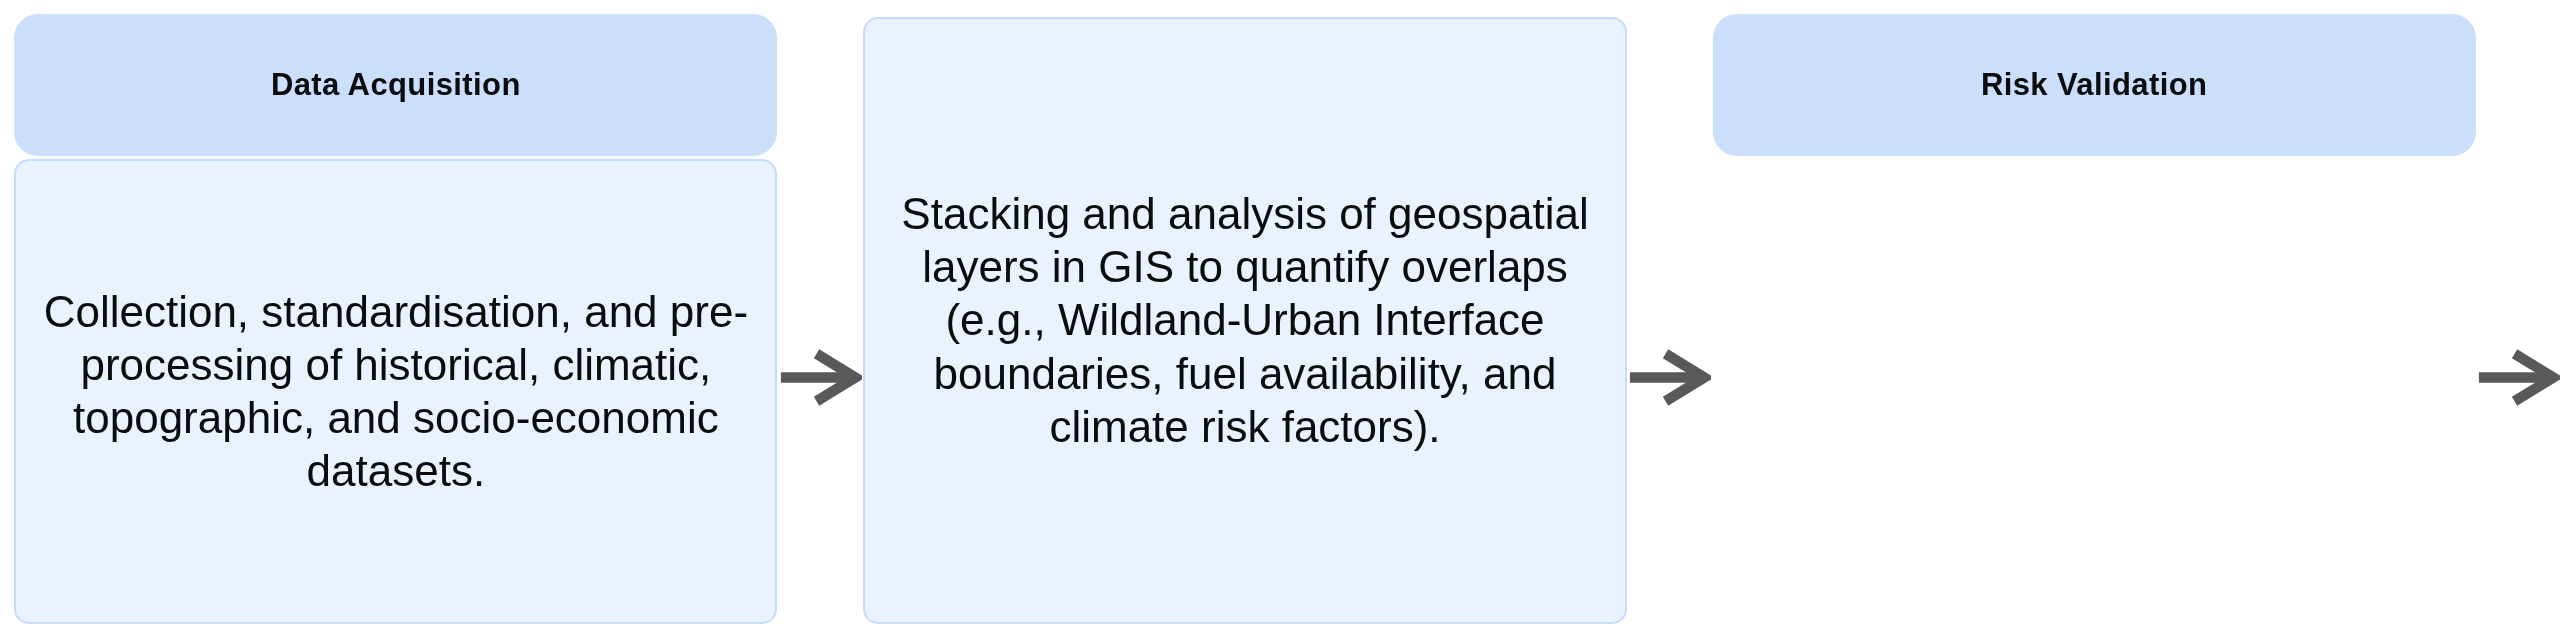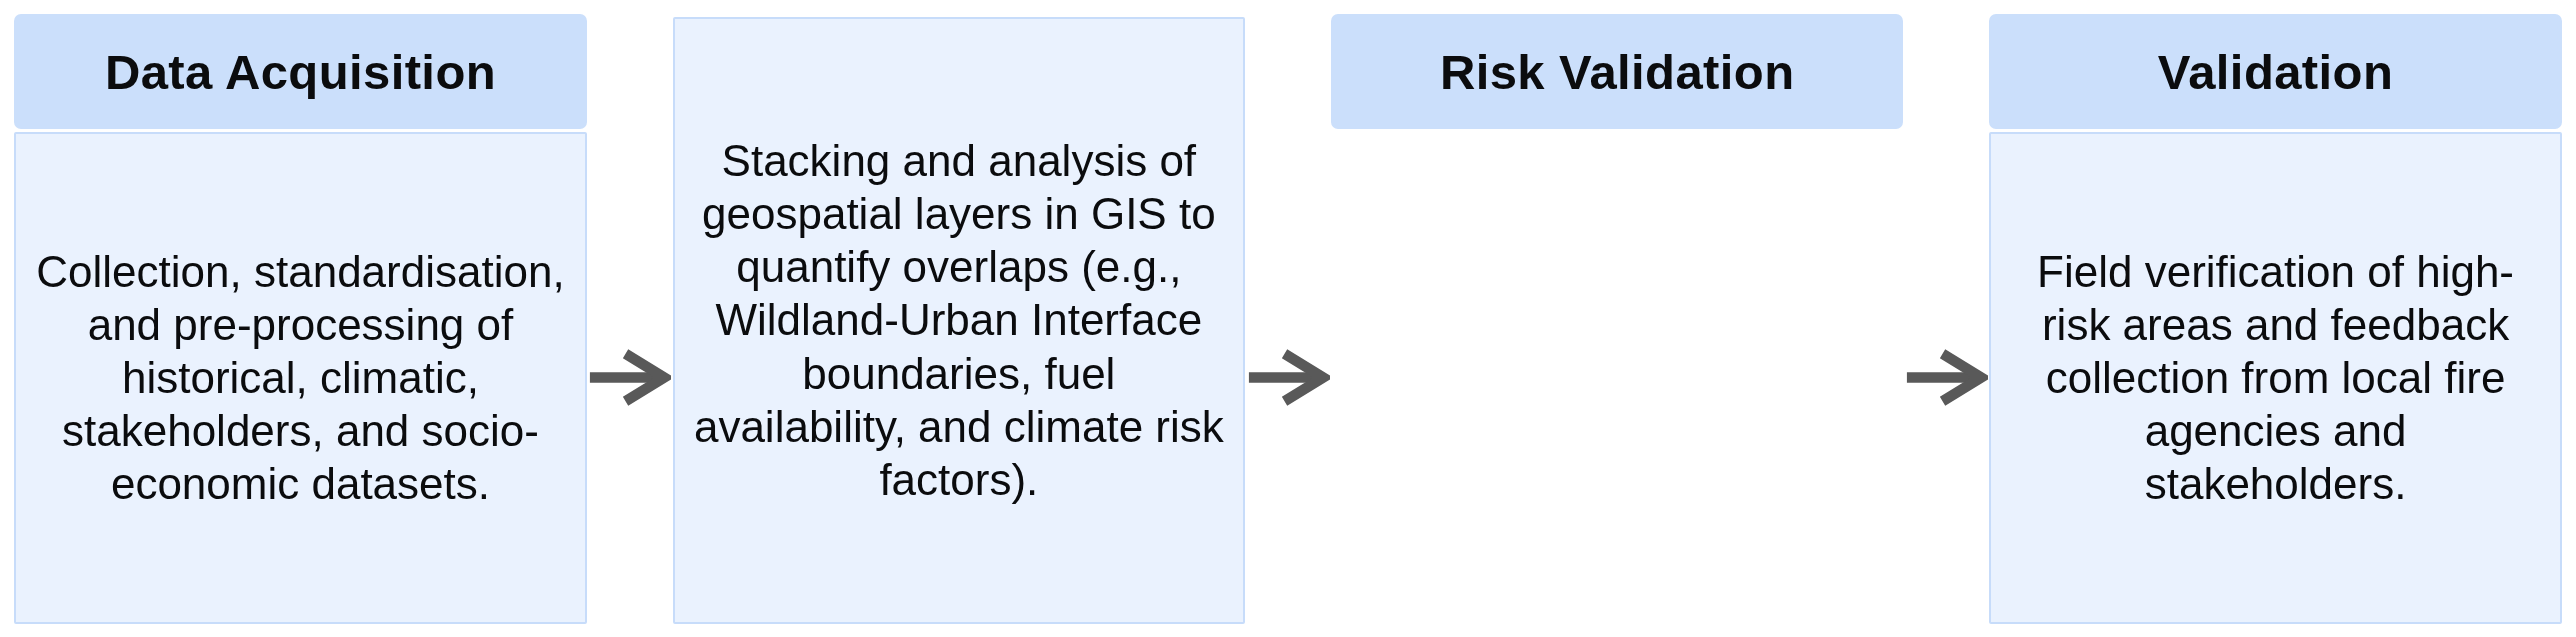--- a/index.html
+++ b/index.html
@@ -24,37 +24,37 @@
     padding: 14.3px 14.3px 13.5px 14.3px;
   }
   .stage {
     flex: 1 1 0;
     min-width: 0;
     display: flex;
     flex-direction: column;
   }
   .stage-header {
     box-sizing: border-box;
-    height: 115px;
-    border-radius: 7px;
+    height: 142px;
+    border-radius: 24px;
     background: var(--header-fill, #cbdffb);
     display: flex;
     align-items: center;
     justify-content: center;
     color: var(--text-color, #0b0c0e);
-    font-size: 49px;
+    font-size: 31px;
     font-weight: 700;
     letter-spacing: 0.4px;
     white-space: nowrap;
   }
   .stage-body {
     box-sizing: border-box;
     flex: 1 1 auto;
     margin-top: 2.4px;
-    border-radius: 2px;
+    border-radius: 15px;
     background: var(--body-fill, #eaf2fe);
     border: 2.4px solid var(--body-border, #c7dcfa);
     display: flex;
     align-items: center;
     justify-content: center;
     padding: 8px 17.5px;
     text-align: center;
     color: var(--text-color, #0b0c0e);
     font-size: 44px;
     line-height: 1.21;
@@ -76,21 +76,21 @@
 <body>
 
 <div class="canvas">
   <div class="flow">
 
     <div class="stage">
       <div class="stage-header">
         <span>Data Acquisition</span>
       </div>
       <div class="stage-body">
-        <span>Collection, standardisation, and pre-processing of historical, climatic, stakeholders, and socio-economic datasets.</span>
+        <span>Collection, standardisation, and pre-processing of historical, climatic, topographic, and socio-economic datasets.</span>
       </div>
     </div>
 
     <div class="arrow-cell">
       <svg width="83" height="57" viewBox="0 0 104 72">
         <line class="arrow-stroke" x1="2" y1="36" x2="86" y2="36" stroke="#595959" stroke-width="13"></line>
         <polyline class="arrow-stroke" points="47,6 96,36 47,66" fill="none" stroke="#595959" stroke-width="13"></polyline>
       </svg>
     </div>
 
@@ -113,24 +113,16 @@
       </div>
     </div>
 
     <div class="arrow-cell">
       <svg width="83" height="57" viewBox="0 0 104 72">
         <line class="arrow-stroke" x1="2" y1="36" x2="86" y2="36" stroke="#595959" stroke-width="13"></line>
         <polyline class="arrow-stroke" points="47,6 96,36 47,66" fill="none" stroke="#595959" stroke-width="13"></polyline>
       </svg>
     </div>
 
-    <div class="stage">
-      <div class="stage-header">
-        <span>Validation</span>
-      </div>
-      <div class="stage-body">
-        <span>Field verification of high-risk areas and feedback collection from local fire agencies and stakeholders.</span>
-      </div>
-    </div>
 
   </div>
 </div>
 
 
 </body></html>

